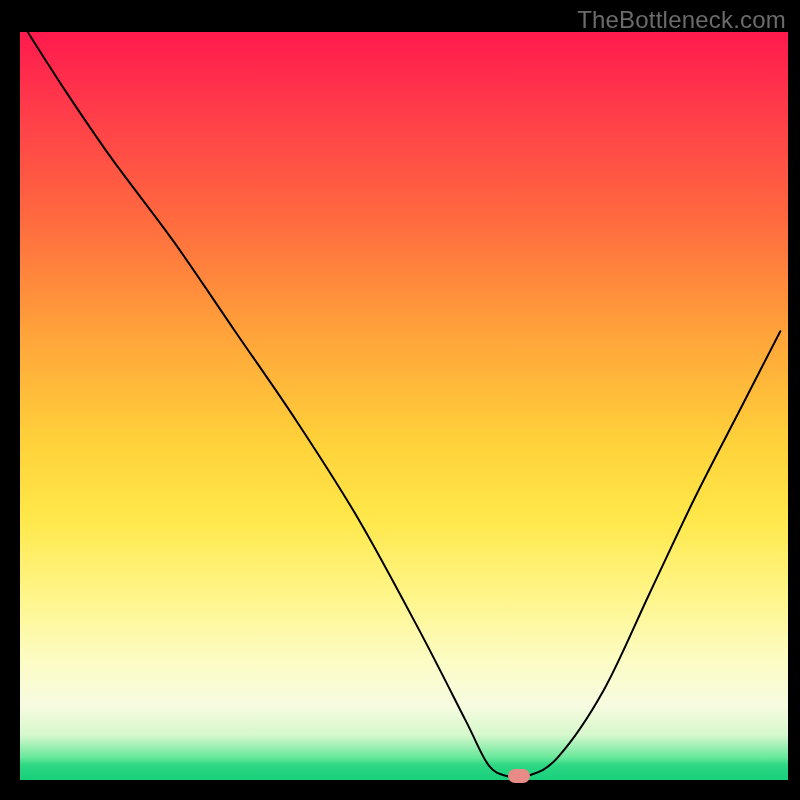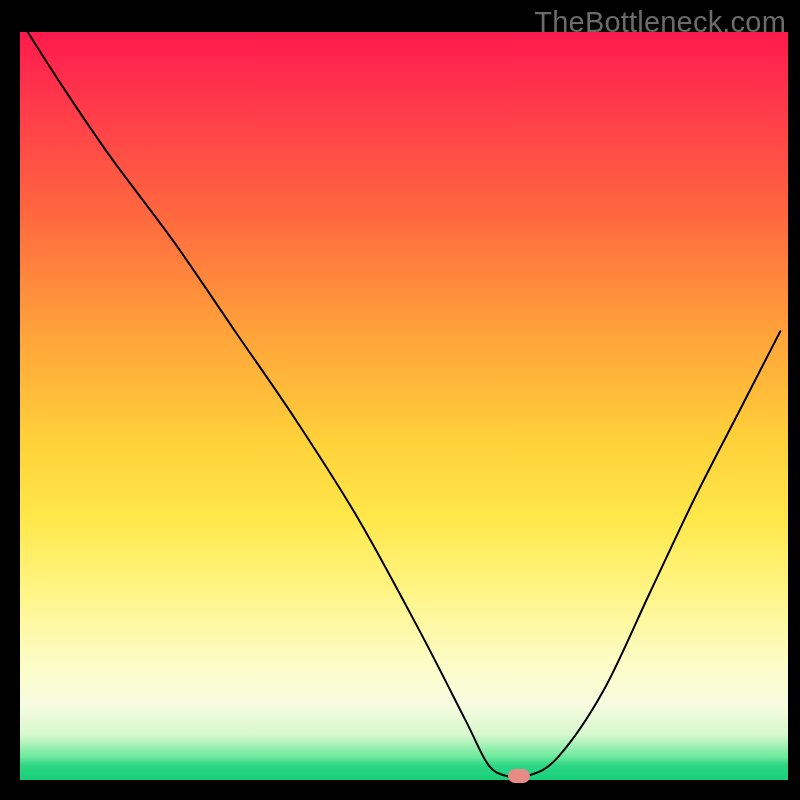--- a/index.html
+++ b/index.html
@@ -40,21 +40,21 @@
       #67e89b 97%,
       #2ed784 98%,
       #17d07a 100%
     );
   }
   .attribution {
     position: absolute;
     top: 6px;
     right: 14px;
     color: #6b6b6b;
-    font-size: 29px;
+    font-size: 24px;
     font-weight: 500;
     letter-spacing: 0.2px;
     user-select: none;
   }
   svg.overlay {
     position: absolute;
     inset: 0;
     width: 100%;
     height: 100%;
     pointer-events: none;

